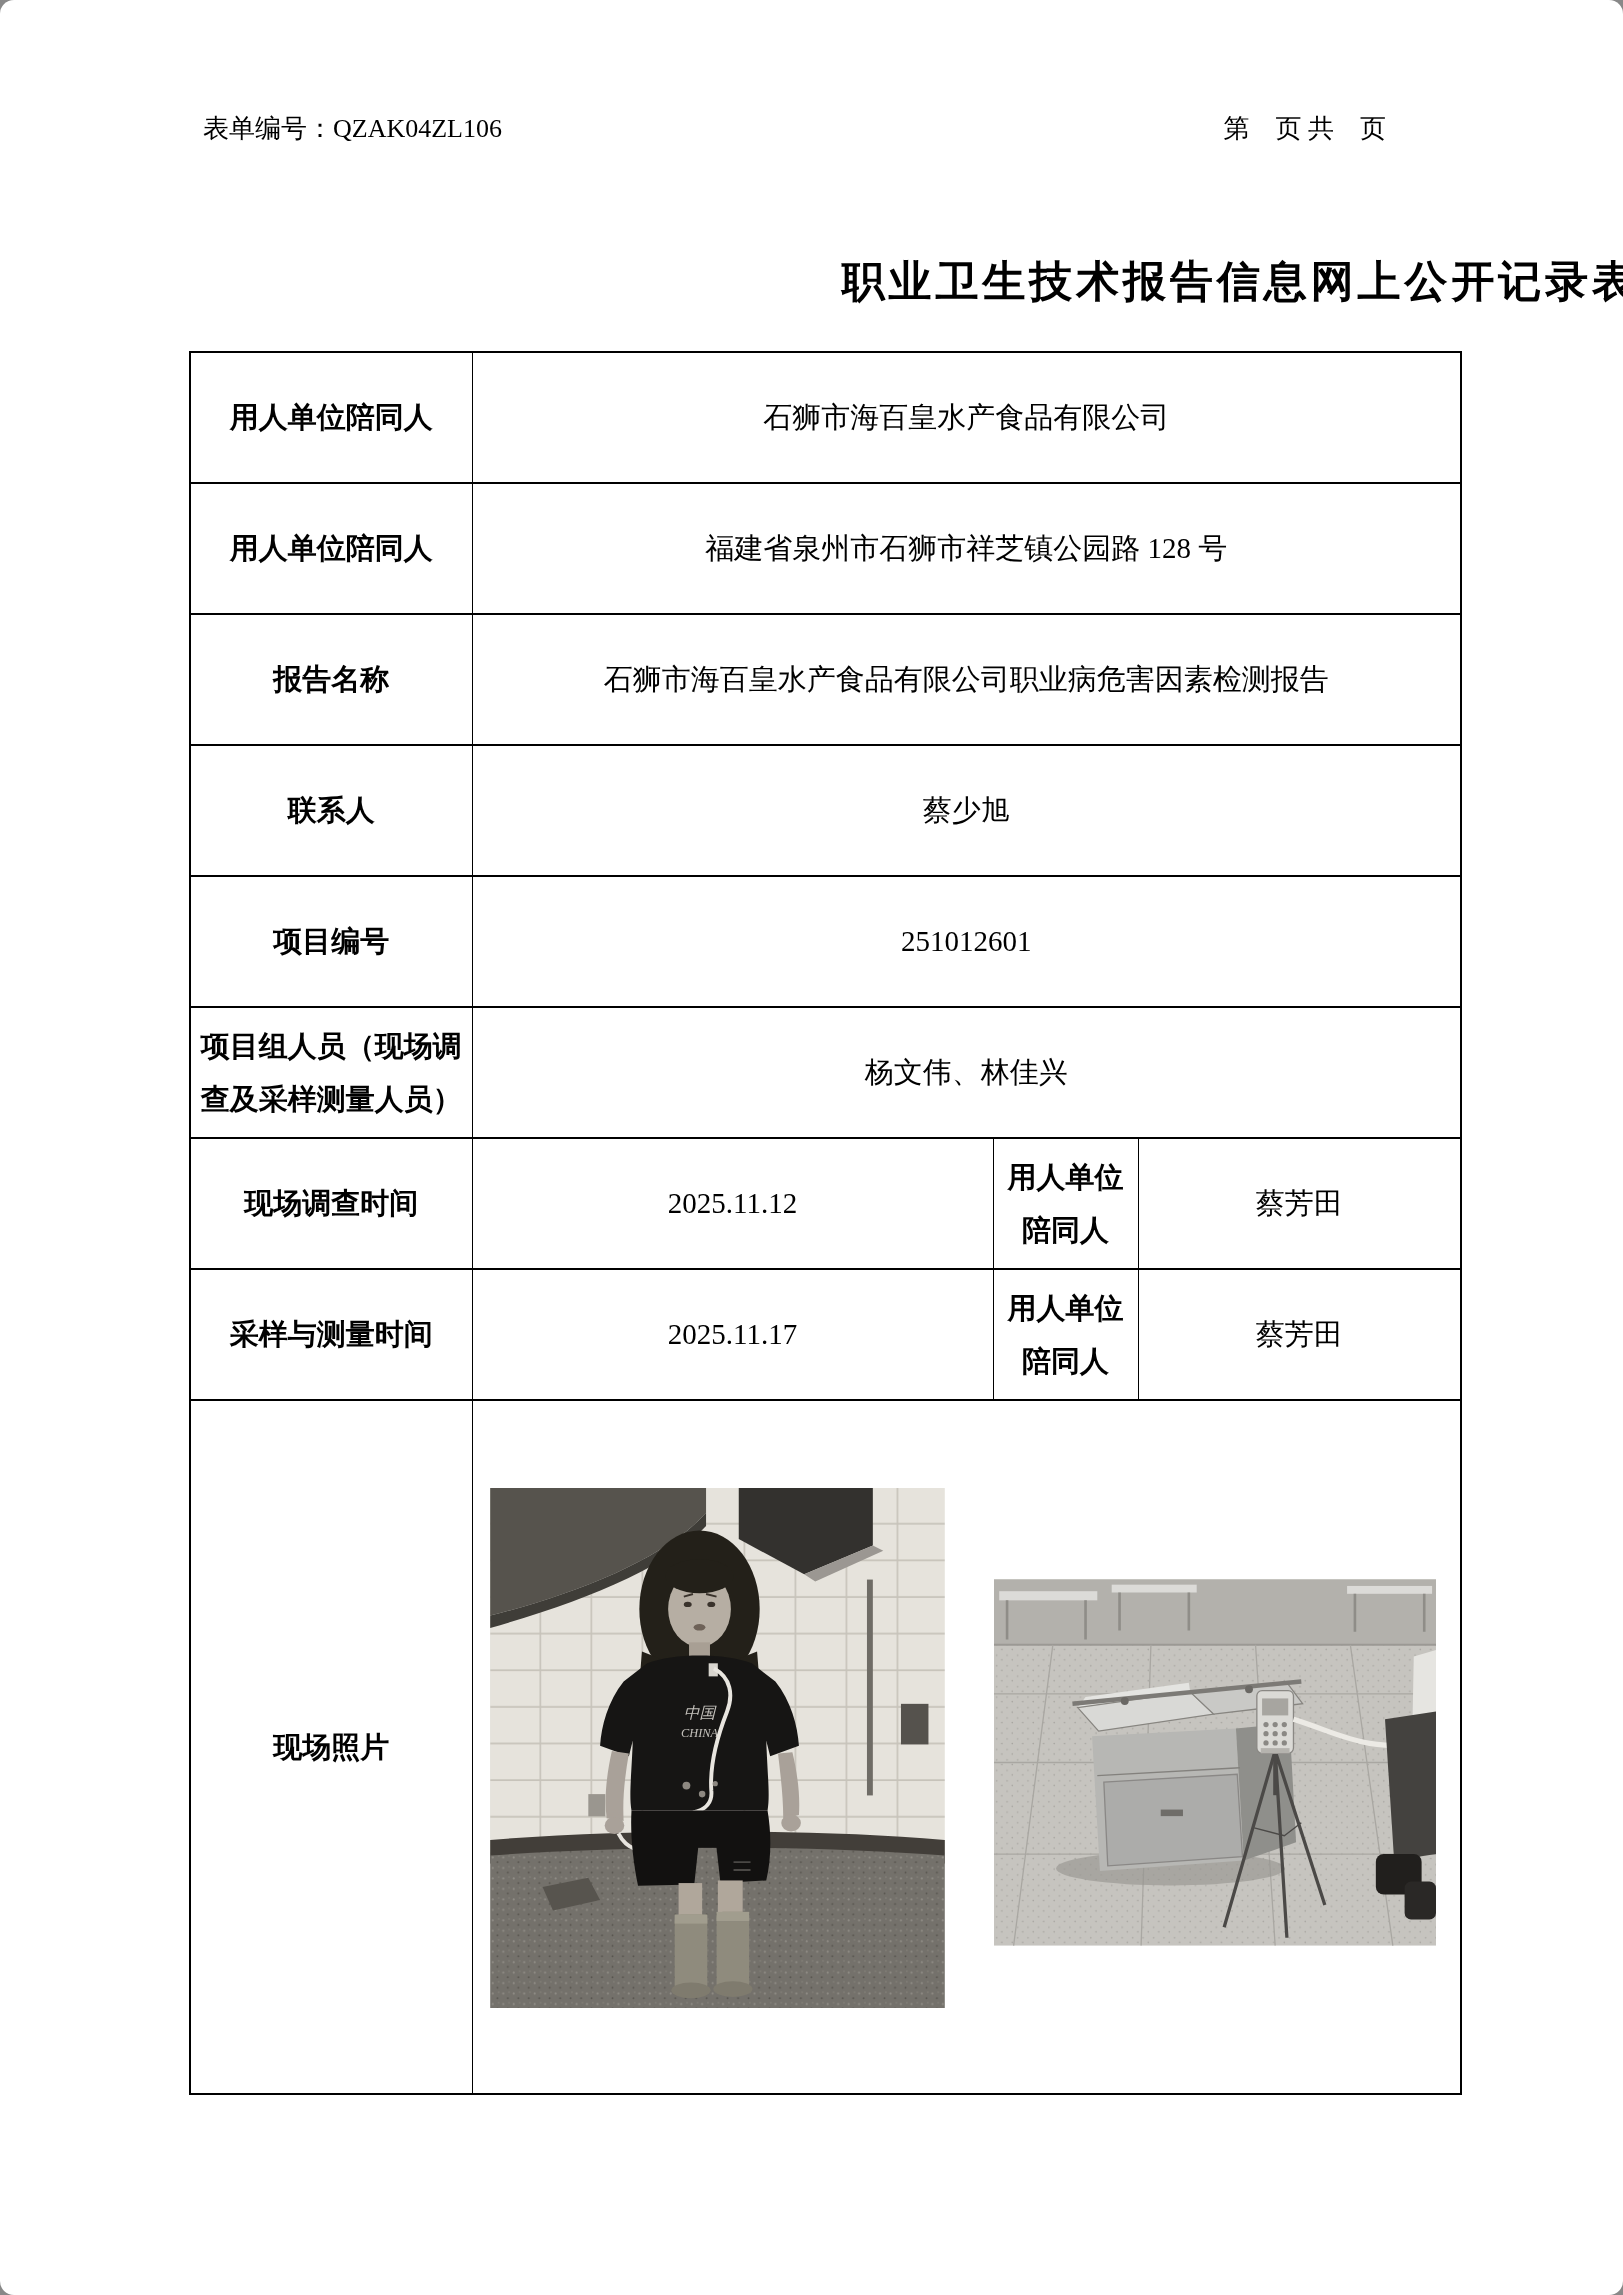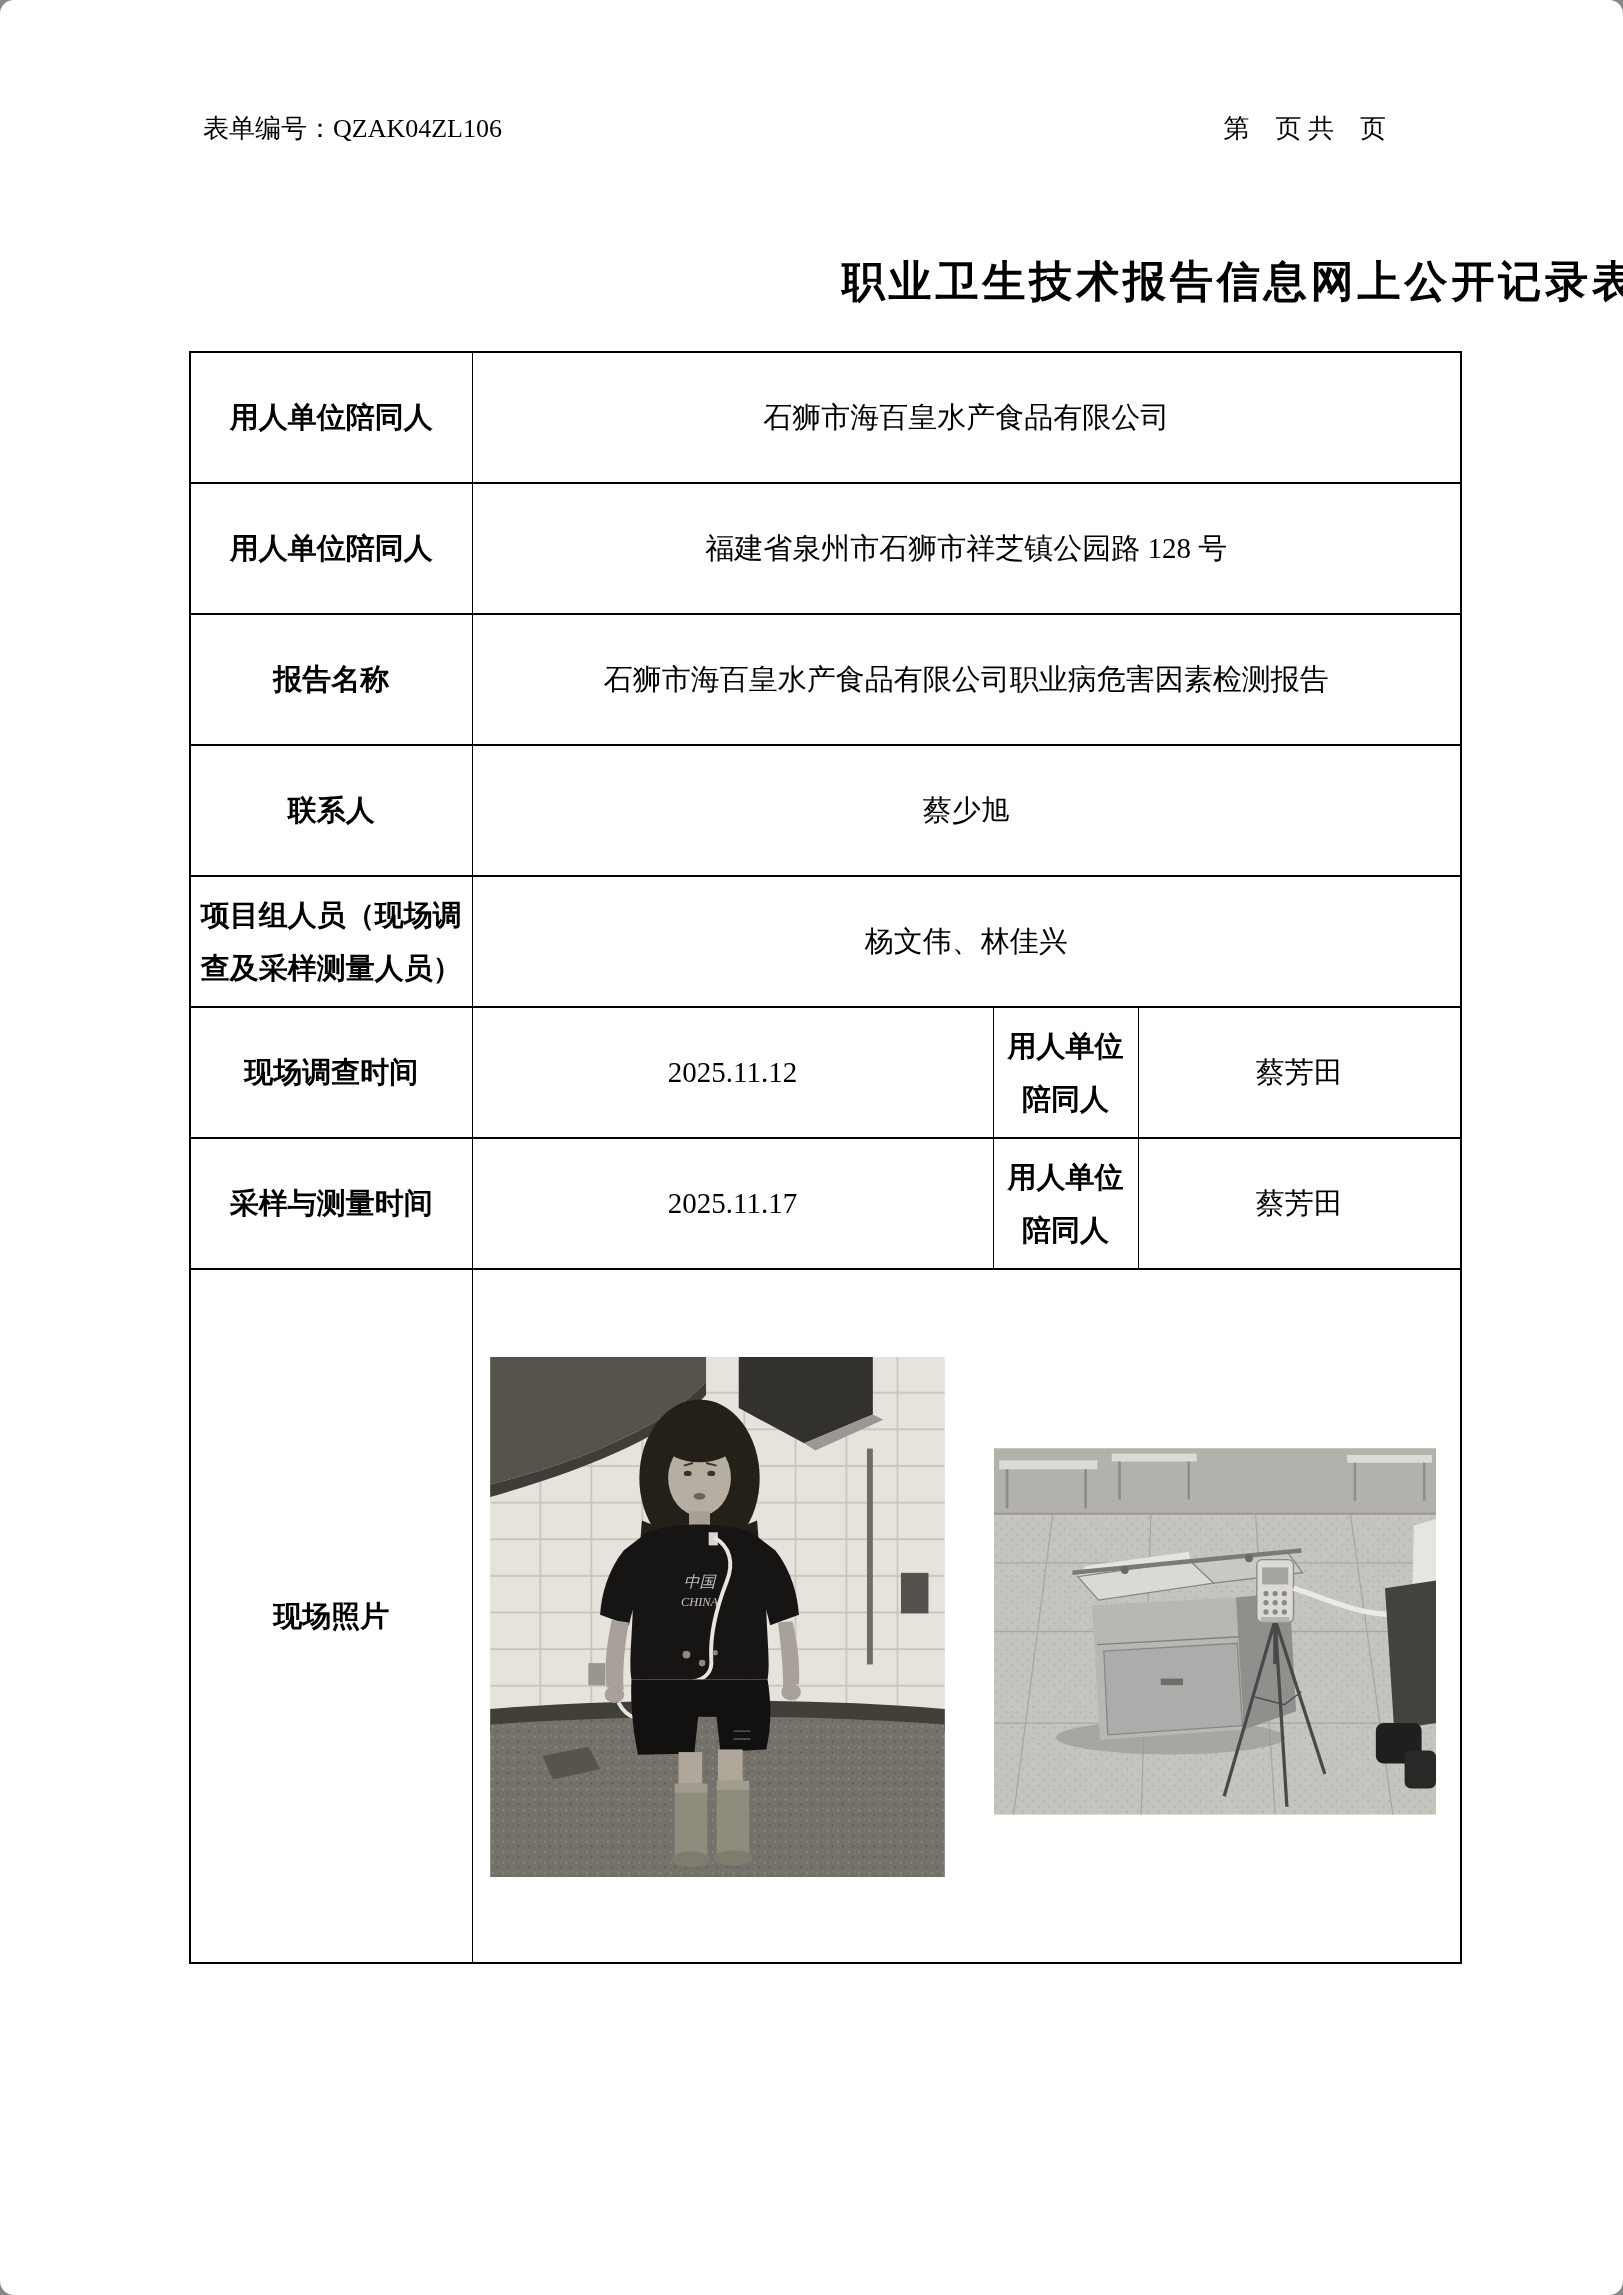--- a/index.html
+++ b/index.html
@@ -79,20 +79,24 @@
       <td class="lbl">用人单位陪同人</td>
       <td class="val" colspan="3">福建省泉州市石狮市祥芝镇公园路 128 号</td>
     </tr>
     <tr class="r">
       <td class="lbl">报告名称</td>
       <td class="val" colspan="3">石狮市海百皇水产食品有限公司职业病危害因素检测报告</td>
     </tr>
     <tr class="r">
       <td class="lbl">联系人</td>
       <td class="val" colspan="3">蔡少旭</td>
+    </tr>
+    <tr class="r">
+      <td class="lbl">项目编号</td>
+      <td class="val" colspan="3">251012601</td>
     </tr>
     <tr class="r">
       <td class="lbl">项目组人员（现场调查及采样测量人员）</td>
       <td class="val" colspan="3">杨文伟、林佳兴</td>
     </tr>
     <tr class="r">
       <td class="lbl">现场调查时间</td>
       <td class="val">2025.11.12</td>
       <td class="lbl">
         <div class="narrow">用人单位陪同人</div>

